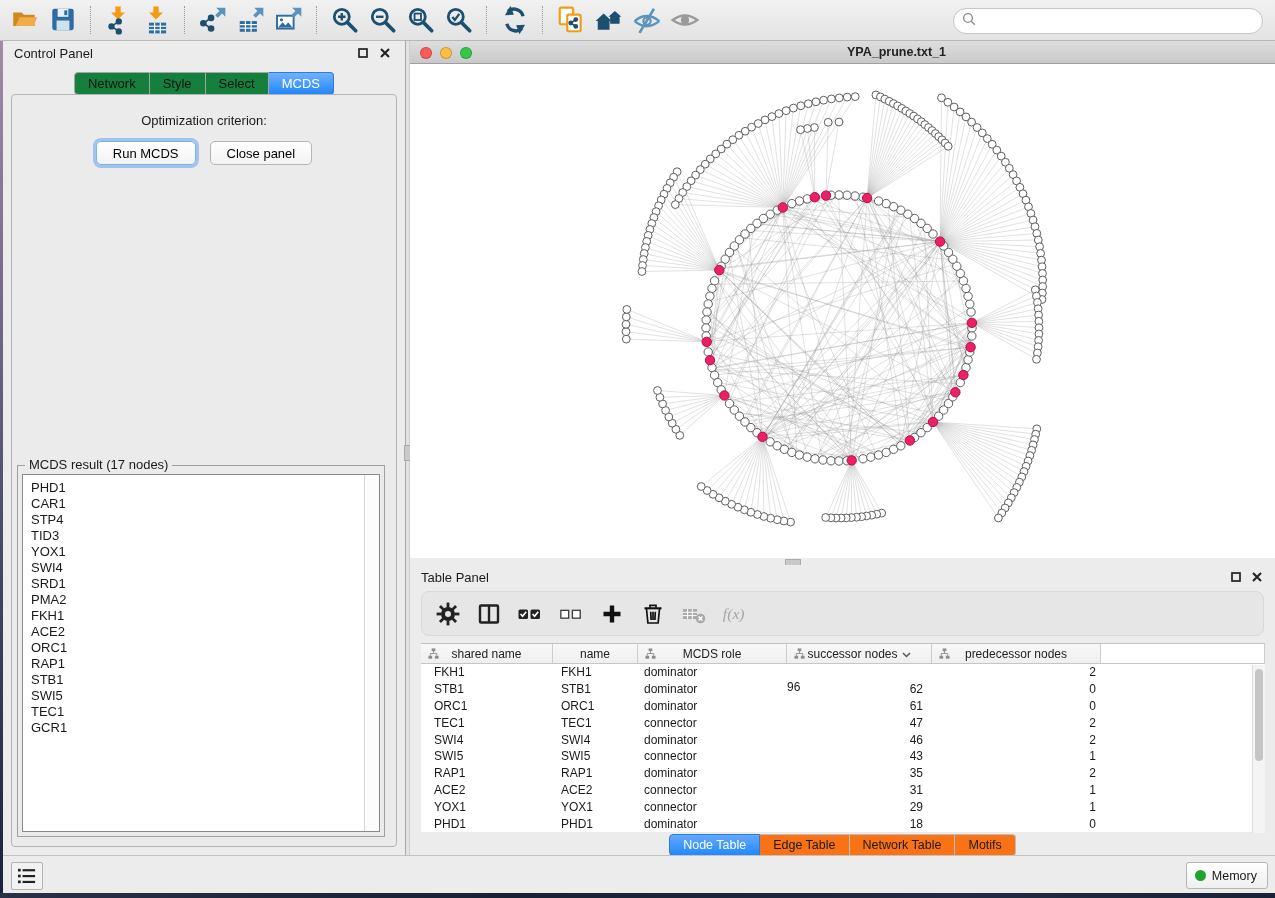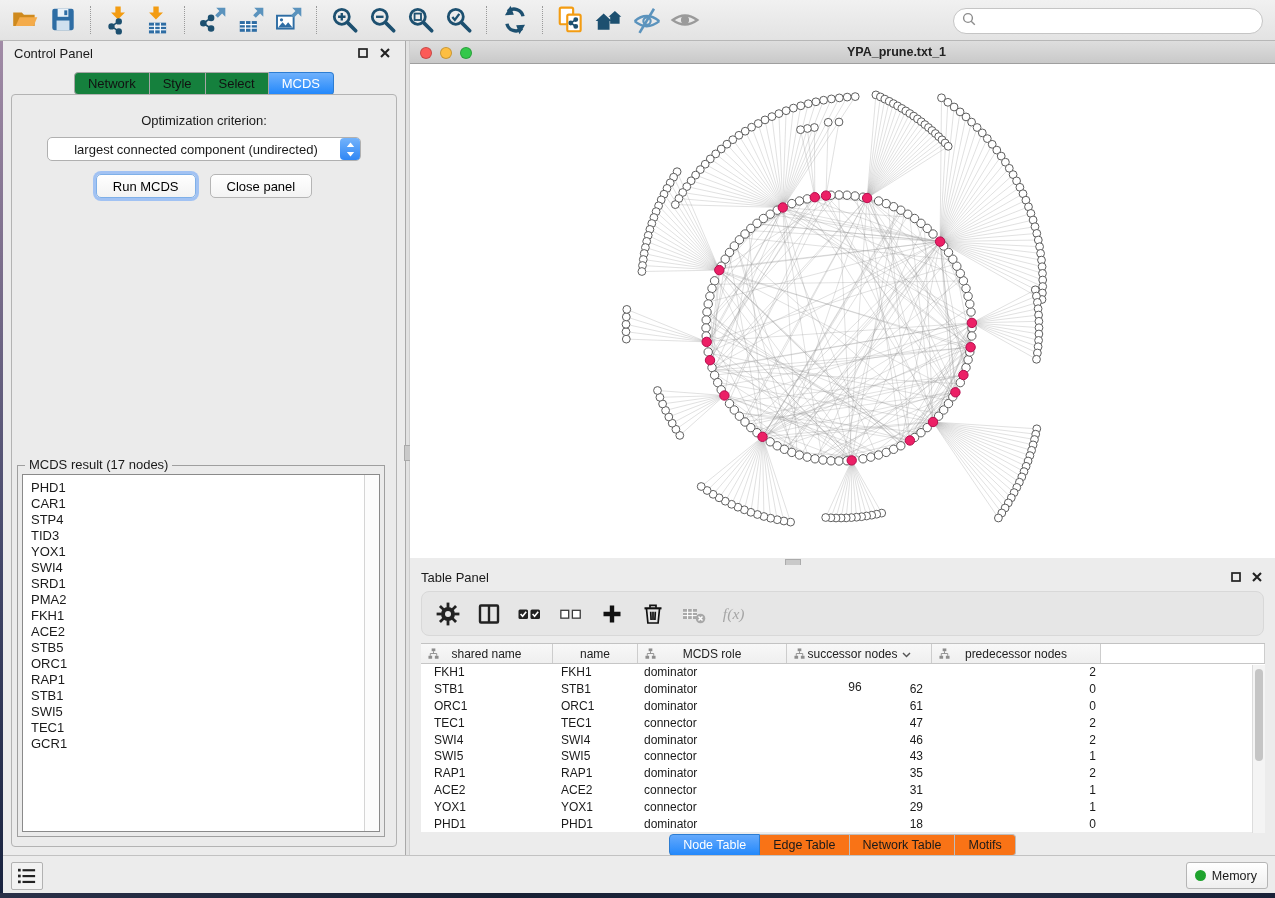--- a/index.html
+++ b/index.html
@@ -272,48 +272,38 @@
       </span>
     </div>
     <div id="cp-tabs">
         <div class="cptab">Network</div>
         <div class="cptab">Style</div>
         <div class="cptab">Select</div>
         <div class="cptab active">MCDS</div>
       </div>
     <div id="cp-body">
       <div id="crit-label">Optimization criterion:</div>
-      <div id="crit-select">
-        <span class="val">largest connected component (undirected)</span>
-        <span class="stepper">
-          <svg width="9" height="15" viewBox="0 0 9 15">
-              <path d="M4.5 0.5 L8.2 5 H0.8z" fill="#fff"></path>
-              <path d="M4.5 14.5 L0.8 10 H8.2z" fill="#fff"></path>
-            </svg>
-        </span>
-      </div>
       <div id="cp-buttons">
         <button class="cbtn" id="run-btn">Run MCDS</button>
         <button class="cbtn" id="close-btn">Close panel</button>
       </div>
       <div id="result-box">
         <span id="result-legend">MCDS result (17 nodes)</span>
         <div id="result-list">
           <div id="result-scroll"></div>
         <div>PHD1</div>
             <div>CAR1</div>
             <div>STP4</div>
             <div>TID3</div>
             <div>YOX1</div>
             <div>SWI4</div>
             <div>SRD1</div>
             <div>PMA2</div>
             <div>FKH1</div>
             <div>ACE2</div>
-            <div>STB5</div>
             <div>ORC1</div>
             <div>RAP1</div>
             <div>STB1</div>
             <div>SWI5</div>
             <div>TEC1</div>
             <div>GCR1</div>
           </div>
       </div>
     </div>
   </div>
@@ -1151,21 +1141,21 @@
               </svg></span>
             <span>predecessor nodes</span>
           </div>
           <div class="hcell hfill"></div>
         </div>
       <div id="nt-rows">
           <div class="trow">
             <div class="tcell" style="width: 132px; text-align: left; padding-left: 13px;">FKH1</div>
             <div class="tcell" style="width: 85px; text-align: left; padding-left: 8px;">FKH1</div>
             <div class="tcell" style="width: 149px; text-align: left; padding-left: 6px;">dominator</div>
-            <div class="tcell" style="width: 145px; text-align: center; padding-right: 9px; margin-top: 29px;">96</div>
+            <div class="tcell" style="width: 145px; text-align: left; padding-right: 9px; margin-top: 29px;">96</div>
             <div class="tcell" style="width: 169px; text-align: right; padding-right: 5px;">2</div>
           </div>
           <div class="trow">
             <div class="tcell" style="width: 132px; text-align: left; padding-left: 13px;">STB1</div>
             <div class="tcell" style="width: 85px; text-align: left; padding-left: 8px;">STB1</div>
             <div class="tcell" style="width: 149px; text-align: left; padding-left: 6px;">dominator</div>
             <div class="tcell" style="width: 145px; text-align: right; padding-right: 9px;">62</div>
             <div class="tcell" style="width: 169px; text-align: right; padding-right: 5px;">0</div>
           </div>
           <div class="trow">

